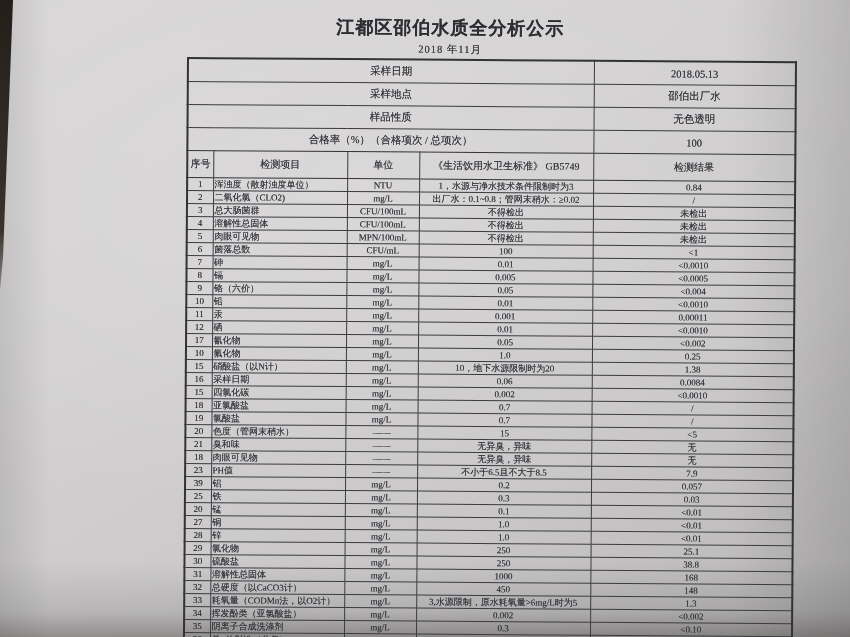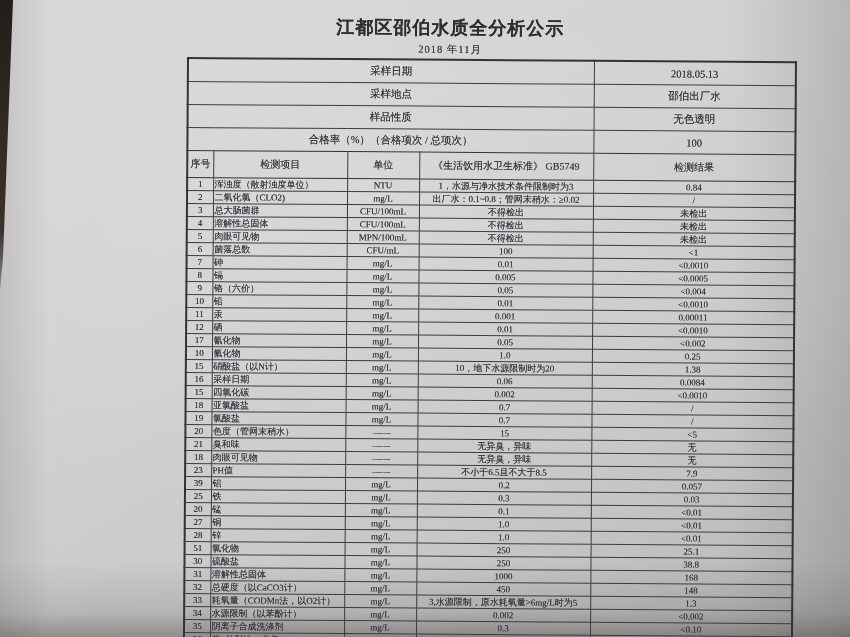--- a/index.html
+++ b/index.html
@@ -336,21 +336,21 @@
 
           <tr class="data-row">
             <td class="no">28</td>
             <td class="item">锌</td>
             <td class="unit">mg/L</td>
             <td class="standard">1.0</td>
             <td class="result">&lt;0.01</td>
           </tr>
 
           <tr class="data-row">
-            <td class="no">51</td>
+            <td class="no">29</td>
             <td class="item">氯化物</td>
             <td class="unit">mg/L</td>
             <td class="standard">250</td>
             <td class="result">25.1</td>
           </tr>
 
           <tr class="data-row">
             <td class="no">30</td>
             <td class="item">硫酸盐</td>
             <td class="unit">mg/L</td>
@@ -377,21 +377,21 @@
           <tr class="data-row">
             <td class="no">33</td>
             <td class="item">耗氧量（CODMn法，以O2计）</td>
             <td class="unit">mg/L</td>
             <td class="standard">3,水源限制，原水耗氧量&gt;6mg/L时为5</td>
             <td class="result">1.3</td>
           </tr>
 
           <tr class="data-row">
             <td class="no">34</td>
-            <td class="item">水源限制（以苯酚计）</td>
+            <td class="item">挥发酚类（亚氯酸盐）</td>
             <td class="unit">mg/L</td>
             <td class="standard">0.002</td>
             <td class="result">&lt;0.002</td>
           </tr>
 
           <tr class="data-row">
             <td class="no">35</td>
             <td class="item">阴离子合成洗涤剂</td>
             <td class="unit">mg/L</td>
             <td class="standard">0.3</td>

